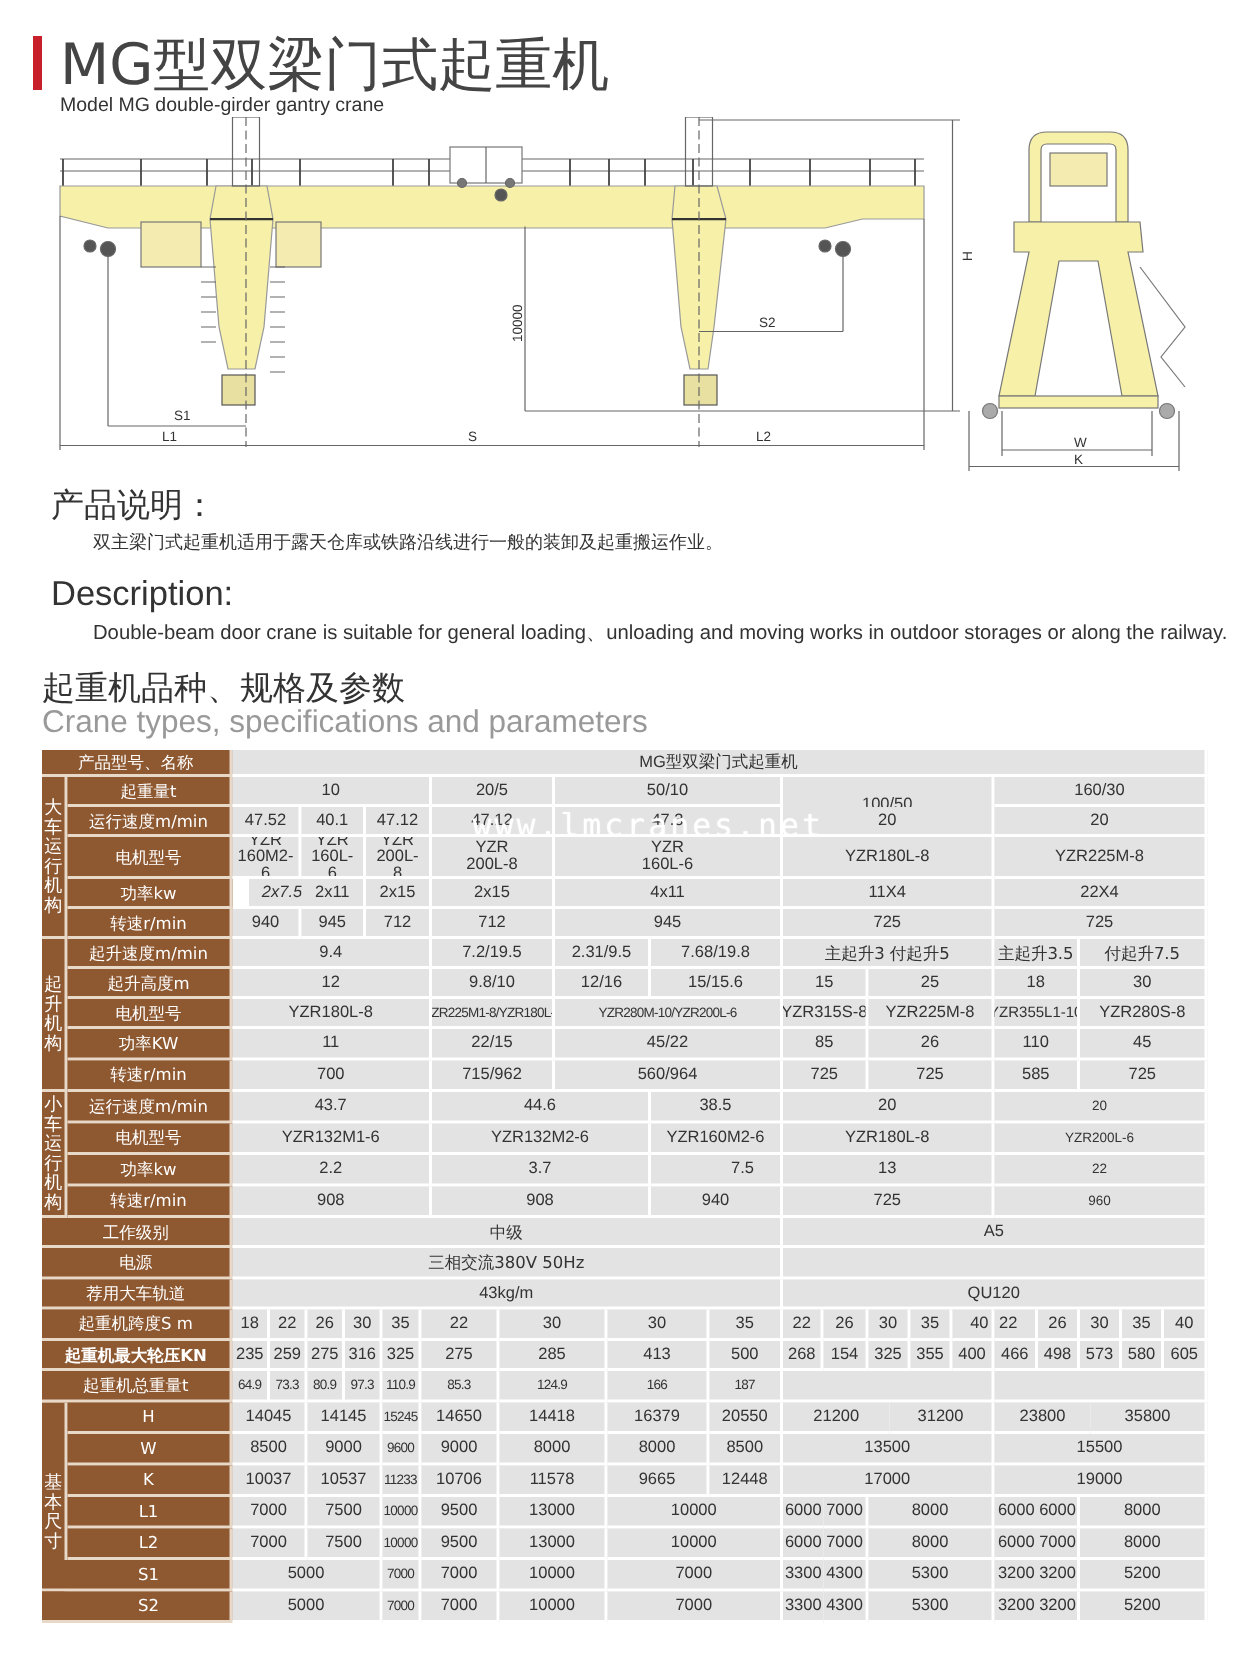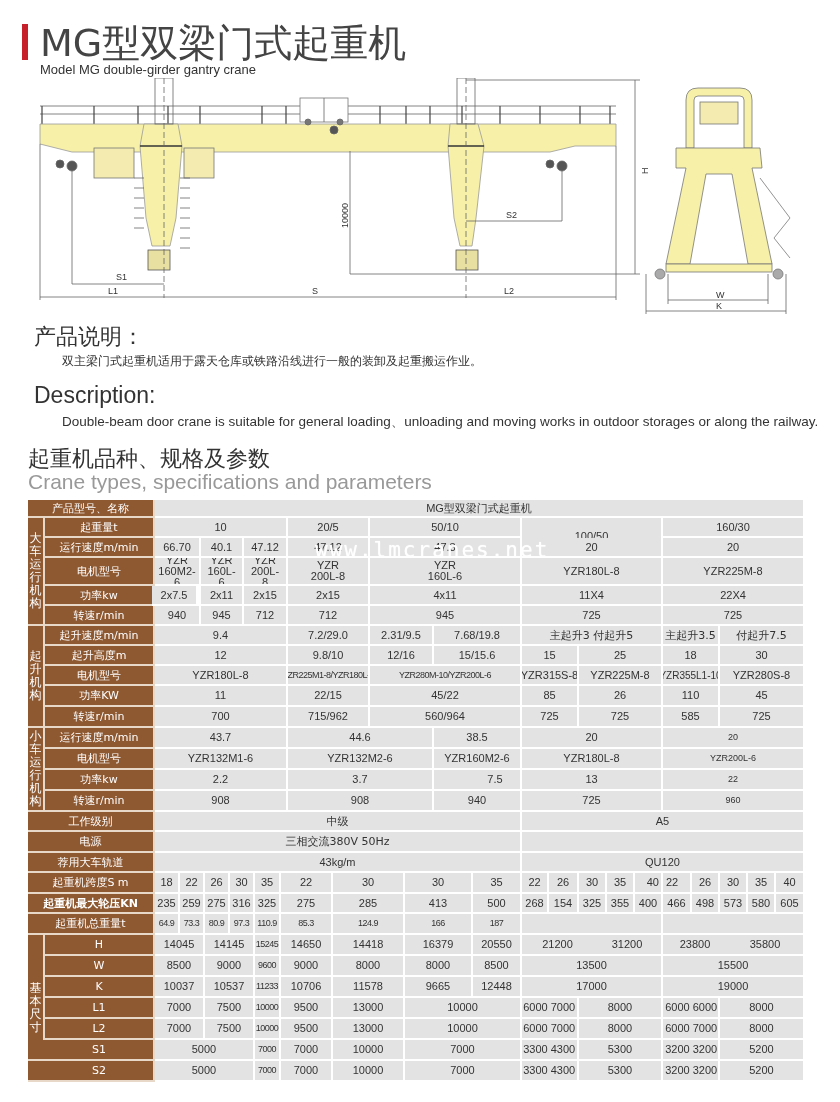--- a/index.html
+++ b/index.html
@@ -146,58 +146,58 @@
   <div class="cell grp" style="left:0;top:435px;height:147px;width:17px;">基本尺寸</div>
 
   <div class="cell hd" style="left:17px;top:18px;width:110px;height:20px;">起重量t</div>
   <div class="cell" style="left:127px;top:18px;width:133px;height:20px;">10</div>
   <div class="cell" style="left:260px;top:18px;width:82px;height:20px;">20/5</div>
   <div class="cell" style="left:342px;top:18px;width:152px;height:20px;">50/10</div>
   <div class="cell" style="left:494px;top:18px;width:141px;height:38px;">100/50</div>
   <div class="cell" style="left:635px;top:18px;width:142px;height:20px;">160/30</div>
 
   <div class="cell hd" style="left:17px;top:38px;width:110px;height:20px;">运行速度m/min</div>
-  <div class="cell" style="left:127px;top:38px;width:46px;height:20px;">66.70</div>
+  <div class="cell" style="left:127px;top:38px;width:46px;height:20px;">47.52</div>
   <div class="cell" style="left:173px;top:38px;width:43px;height:20px;">40.1</div>
   <div class="cell" style="left:216px;top:38px;width:44px;height:20px;">47.12</div>
   <div class="cell" style="left:260px;top:38px;width:82px;height:20px;">47.12</div>
   <div class="cell" style="left:342px;top:38px;width:152px;height:20px;">47.3</div>
   <div class="cell" style="left:494px;top:38px;width:141px;height:20px;">20</div>
   <div class="cell" style="left:635px;top:38px;width:142px;height:20px;">20</div>
 
   <div class="cell hd" style="left:17px;top:58px;width:110px;height:28px;">电机型号</div>
   <div class="cell ml" style="left:127px;top:58px;width:46px;height:28px;padding:0 4px;">YZR 160M2-6</div>
   <div class="cell ml" style="left:173px;top:58px;width:43px;height:28px;padding:0 4px;">YZR 160L-6</div>
   <div class="cell ml" style="left:216px;top:58px;width:44px;height:28px;padding:0 4px;">YZR 200L-8</div>
   <div class="cell ml" style="left:260px;top:58px;width:82px;height:28px;padding:0 18px;">YZR 200L-8</div>
   <div class="cell ml" style="left:342px;top:58px;width:152px;height:28px;padding:0 52px;">YZR 160L-6</div>
   <div class="cell" style="left:494px;top:58px;width:141px;height:28px;">YZR180L-8</div>
   <div class="cell" style="left:635px;top:58px;width:142px;height:28px;">YZR225M-8</div>
 
   <div class="cell hd" style="left:17px;top:86px;width:110px;height:20px;">功率kw</div>
-  <div class="cell" style="left:124px;top:86px;width:46px;height:20px;">2x7.5</div>
+  <div class="cell" style="left:138px;top:86px;width:46px;height:20px;font-style:italic;">2x7.5</div>
   <div class="cell" style="left:173px;top:86px;width:43px;height:20px;">2x11</div>
   <div class="cell" style="left:216px;top:86px;width:44px;height:20px;">2x15</div>
   <div class="cell" style="left:260px;top:86px;width:82px;height:20px;">2x15</div>
   <div class="cell" style="left:342px;top:86px;width:152px;height:20px;">4x11</div>
   <div class="cell" style="left:494px;top:86px;width:141px;height:20px;">11X4</div>
   <div class="cell" style="left:635px;top:86px;width:142px;height:20px;">22X4</div>
 
   <div class="cell hd" style="left:17px;top:106px;width:110px;height:20px;">转速r/min</div>
   <div class="cell" style="left:127px;top:106px;width:46px;height:20px;">940</div>
   <div class="cell" style="left:173px;top:106px;width:43px;height:20px;">945</div>
   <div class="cell" style="left:216px;top:106px;width:44px;height:20px;">712</div>
   <div class="cell" style="left:260px;top:106px;width:82px;height:20px;">712</div>
   <div class="cell" style="left:342px;top:106px;width:152px;height:20px;">945</div>
   <div class="cell" style="left:494px;top:106px;width:141px;height:20px;">725</div>
   <div class="cell" style="left:635px;top:106px;width:142px;height:20px;">725</div>
 
   <div class="cell hd" style="left:17px;top:126px;width:110px;height:20px;">起升速度m/min</div>
   <div class="cell" style="left:127px;top:126px;width:133px;height:20px;">9.4</div>
-  <div class="cell" style="left:260px;top:126px;width:82px;height:20px;">7.2/29.0</div>
+  <div class="cell" style="left:260px;top:126px;width:82px;height:20px;">7.2/19.5</div>
   <div class="cell" style="left:342px;top:126px;width:64px;height:20px;">2.31/9.5</div>
   <div class="cell" style="left:406px;top:126px;width:88px;height:20px;">7.68/19.8</div>
   <div class="cell" style="left:494px;top:126px;width:141px;height:20px;font-family:'DejaVu Sans',sans-serif;">主起升3  付起升5</div>
   <div class="cell" style="left:635px;top:126px;width:57px;height:20px;font-family:'DejaVu Sans',sans-serif;">主起升3.5</div>
   <div class="cell" style="left:692px;top:126px;width:85px;height:20px;font-family:'DejaVu Sans',sans-serif;">付起升7.5</div>
 
   <div class="cell hd" style="left:17px;top:146px;width:110px;height:20px;">起升高度m</div>
   <div class="cell" style="left:127px;top:146px;width:133px;height:20px;">12</div>
   <div class="cell" style="left:260px;top:146px;width:82px;height:20px;">9.8/10</div>
   <div class="cell" style="left:342px;top:146px;width:64px;height:20px;">12/16</div>

